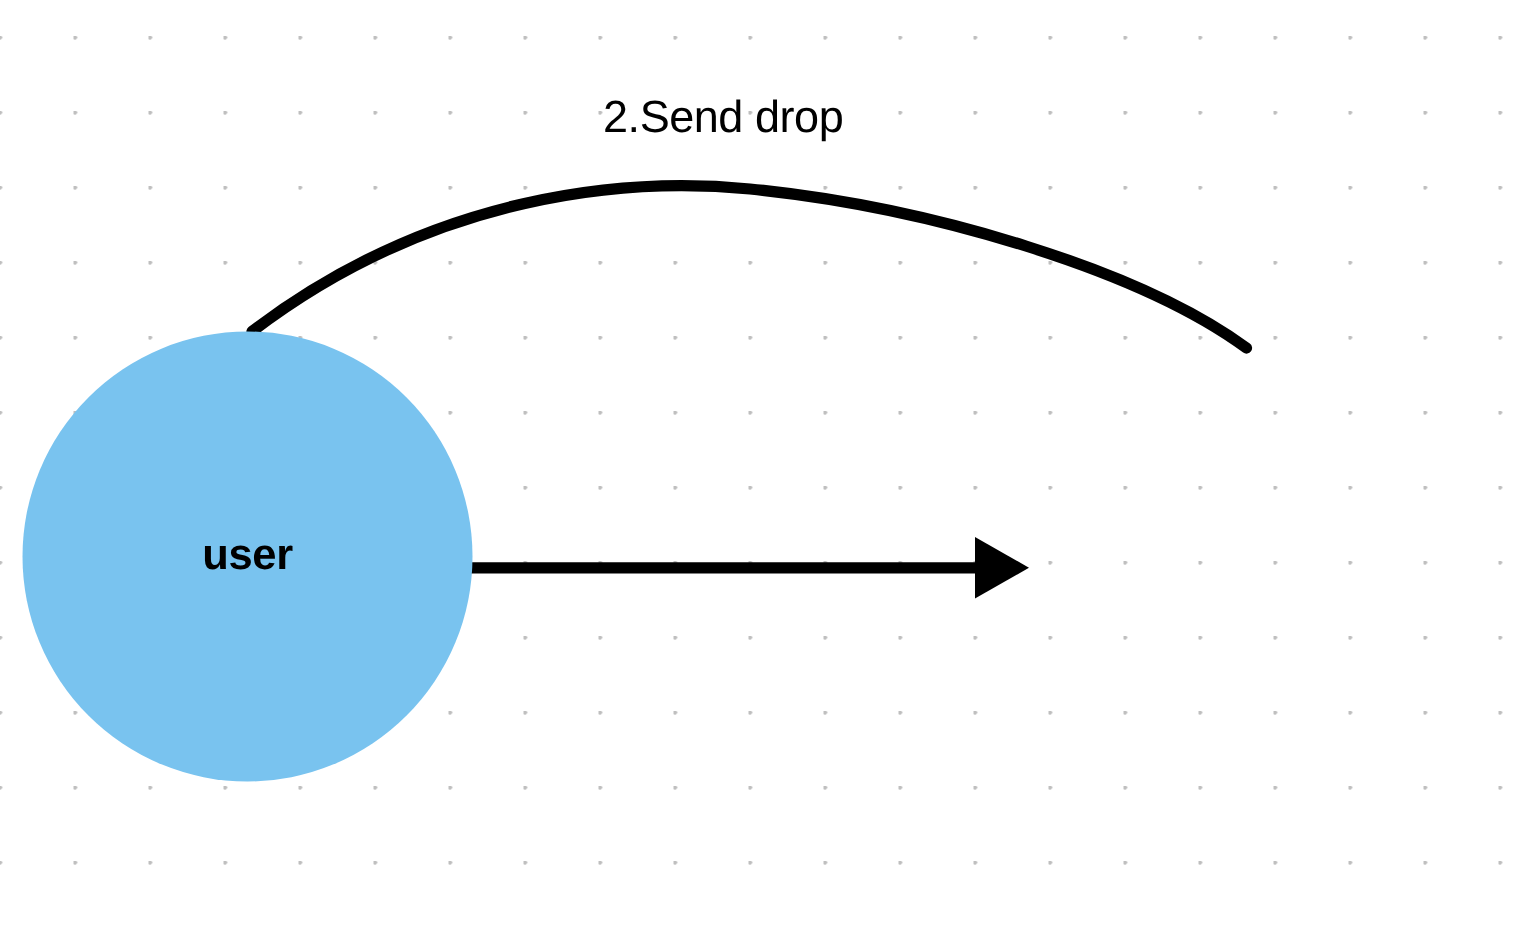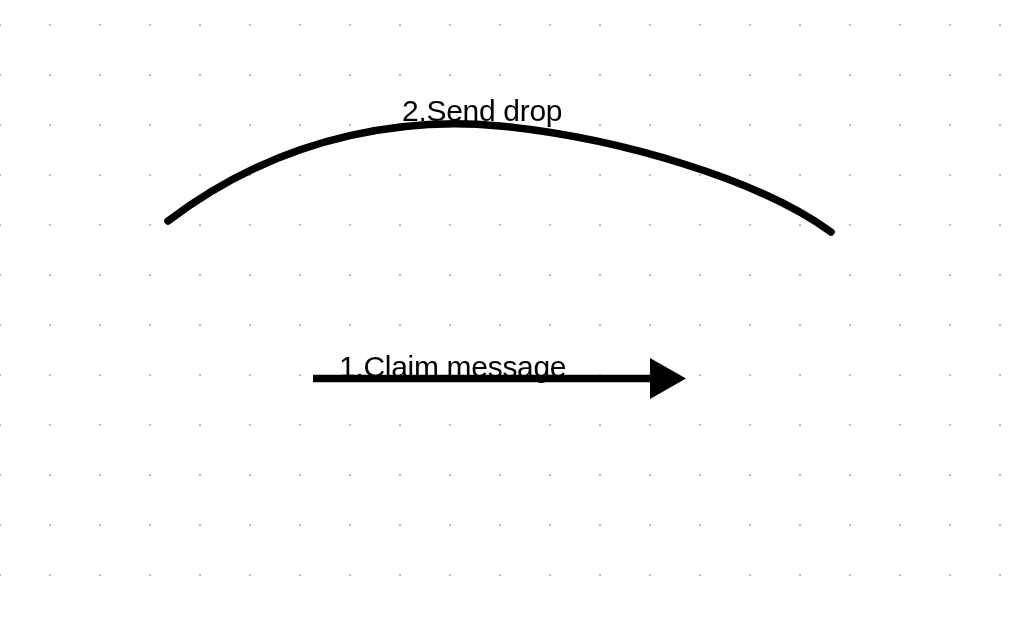--- a/index.html
+++ b/index.html
@@ -60,21 +60,20 @@
     height: 300px;
   }
   .edge-label {
     position: absolute;
     font-family: "Liberation Sans", sans-serif;
     font-weight: normal;
     font-size: 30px;
     color: #000000;
     white-space: nowrap;
     letter-spacing: -0.3px;
-    margin-top: 32px;
   }
   #label-send-drop {
     left: 402px;
     top: 62px;
   }
   #label-claim-message {
     left: 339px;
     top: 318px;
   }
 </style>
@@ -84,19 +83,21 @@
 <div id="canvas">
 
   <svg id="edges" viewBox="0 0 1026 622" xmlns="http://www.w3.org/2000/svg">
 
     <path d="M 168 221 C 290 128, 420 118, 500 126 C 620 138, 760 180, 831 232" fill="none" stroke="#000000" stroke-width="7.5" stroke-linecap="round" stroke-linejoin="round"></path>
 
     <line x1="313" y1="378.5" x2="662" y2="378.5" stroke="#000000" stroke-width="7.5" stroke-linecap="butt"></line>
     <polygon points="686,378.5 650,358 650,399" fill="#000000"></polygon>
   </svg>
 
+  <div class="node" id="node-user">
+    <span class="node-label">user</span>
+  </div>
 
 
   <div class="edge-label" id="label-send-drop">2.Send drop</div>
 
-  <div class="edge-label" id="label-claim-message">1.Claim message</div>
 
 </div>
 
 </body></html>

